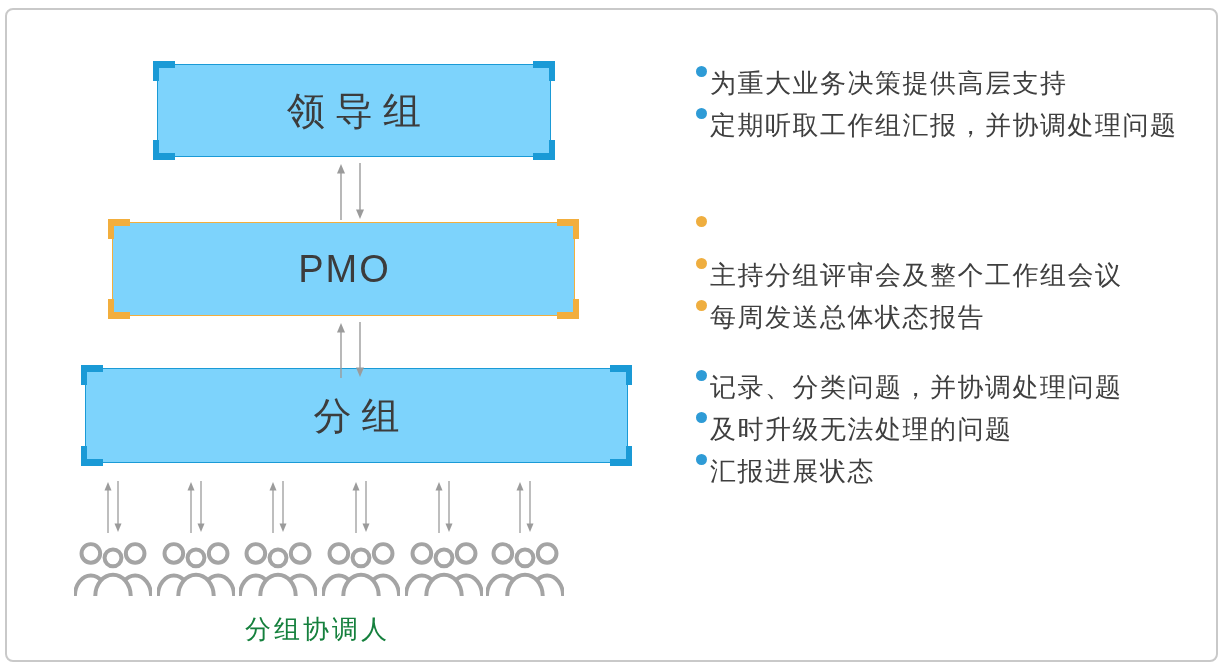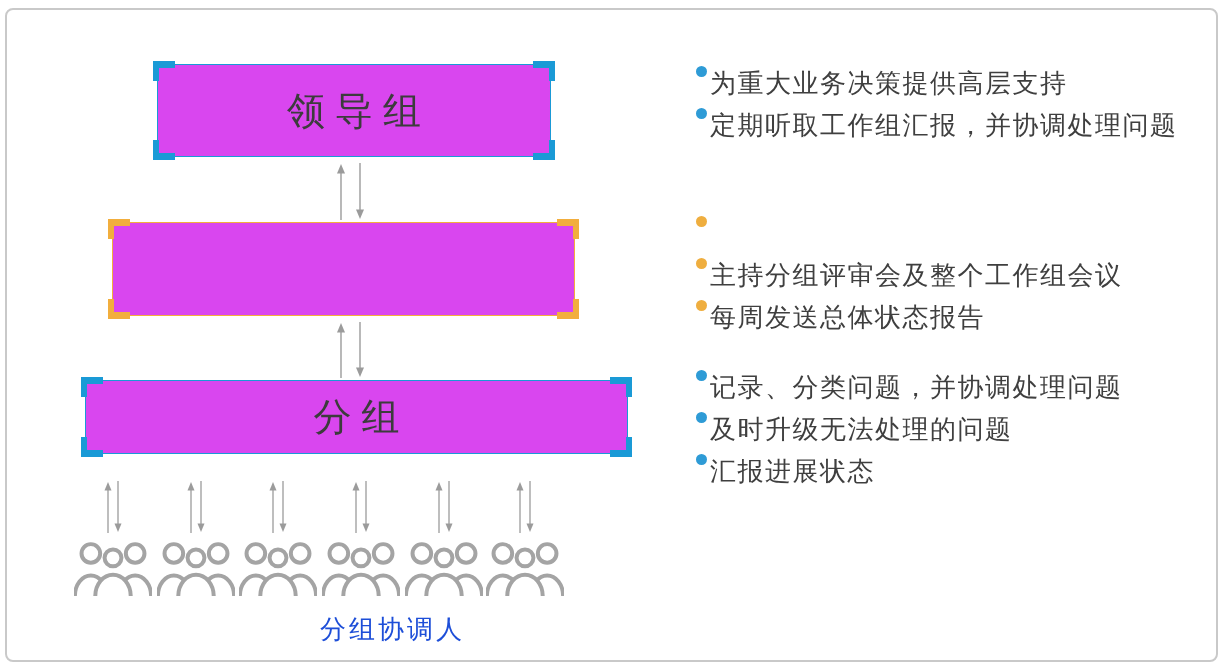--- a/index.html
+++ b/index.html
@@ -10,45 +10,45 @@
   }
   .frame {
     position: absolute; left: 5px; top: 8px; width: 1213px; height: 654px;
     border: 2px solid #c9c9c9; border-radius: 8px; background: #ffffff;
   }
   
   .bracket-box {
     position: absolute;
     border: 1.5px solid currentColor;
     display: flex; align-items: center; justify-content: center;
-    background: #d946ef;
+    background: #7dd3fc;
   }
   .bracket-box .label {
     color: #3c3c3c; font-size: 38px; font-weight: 300; line-height: 1;
   }
   .label.cjk { letter-spacing: 10px; padding-left: 10px; }
   .label.latin { letter-spacing: 2px; padding-left: 2px; }
   .corner { position: absolute; width: 22px; height: 20px; border-color: currentColor; }
   .corner.tl { left: -5px; top: -4px;  border-top: 7px solid;    border-left: 6px solid; }
   .corner.tr { right: -5px; top: -4px; border-top: 7px solid;    border-right: 6px solid; }
   .corner.bl { left: -5px; bottom: -4px;  border-bottom: 7px solid; border-left: 6px solid; }
   .corner.br { right: -5px; bottom: -4px; border-bottom: 7px solid; border-right: 6px solid; }
   .box-blue   { color: #1a9ad6; }
   .box-orange { color: #f2ae3d; }
   #box-leadership { left: 150px; top: 54px;  width: 394px; height: 93px; }
   #box-pmo        { left: 105px; top: 212px; width: 463px; height: 94px; }
-  #box-subgroup   { left: 78px;  top: 370px; width: 543px; height: 74px; }
+  #box-subgroup   { left: 78px;  top: 358px; width: 543px; height: 95px; }
   
   .arrow-pair { position: absolute; }
   
   .people-icon { position: absolute; top: 531px; }
   .caption {
     position: absolute; left: 238px; top: 602px; width: 220px;
-    text-align: right; font-size: 26px; letter-spacing: 3px;
-    color: #1d4ed8;
+    text-align: left; font-size: 26px; letter-spacing: 3px;
+    color: #15803d;
   }
   
   .bullet-group { position: absolute; left: 689px; }
   #bullets-leadership { top: 56px; }
   #bullets-pmo        { top: 206px; }
   #bullets-subgroup   { top: 360px; }
   .bullet-line { height: 42px; display: flex; white-space: nowrap; }
   .dot { width: 11px; height: 11px; border-radius: 50%; margin-right: 3px; flex: none; }
   .dot-blue   { background: #2e9bd6; }
   .dot-orange { background: #efae3f; }
@@ -65,20 +65,21 @@
     <span class="corner bl"></span>
     <span class="corner br"></span>
     <span class="label cjk">领导组</span>
   </div>
 
   <div class="bracket-box box-orange" id="box-pmo">
     <span class="corner tl"></span>
     <span class="corner tr"></span>
     <span class="corner bl"></span>
     <span class="corner br"></span>
+    <span class="label latin">PMO</span>
   </div>
 
   <div class="bracket-box box-blue" id="box-subgroup">
     <span class="corner tl"></span>
     <span class="corner tr"></span>
     <span class="corner bl"></span>
     <span class="corner br"></span>
     <span class="label cjk">分组</span>
   </div>
 

